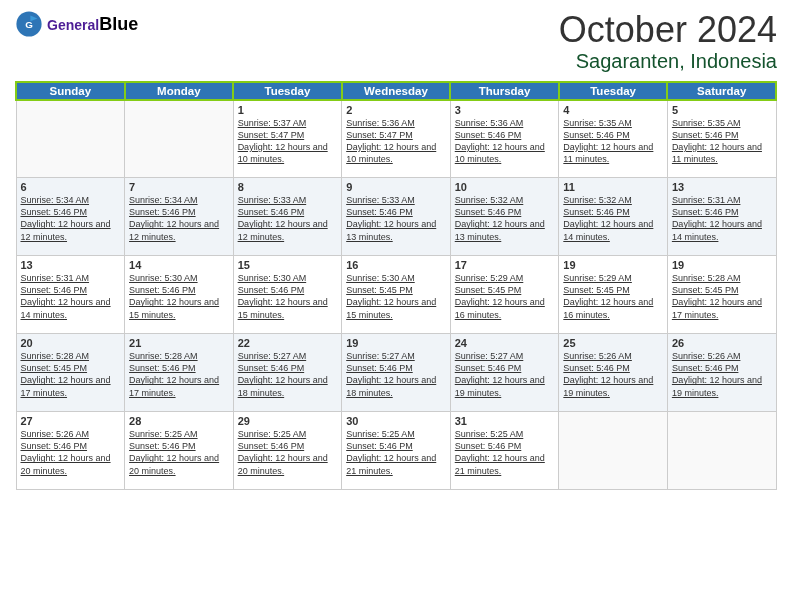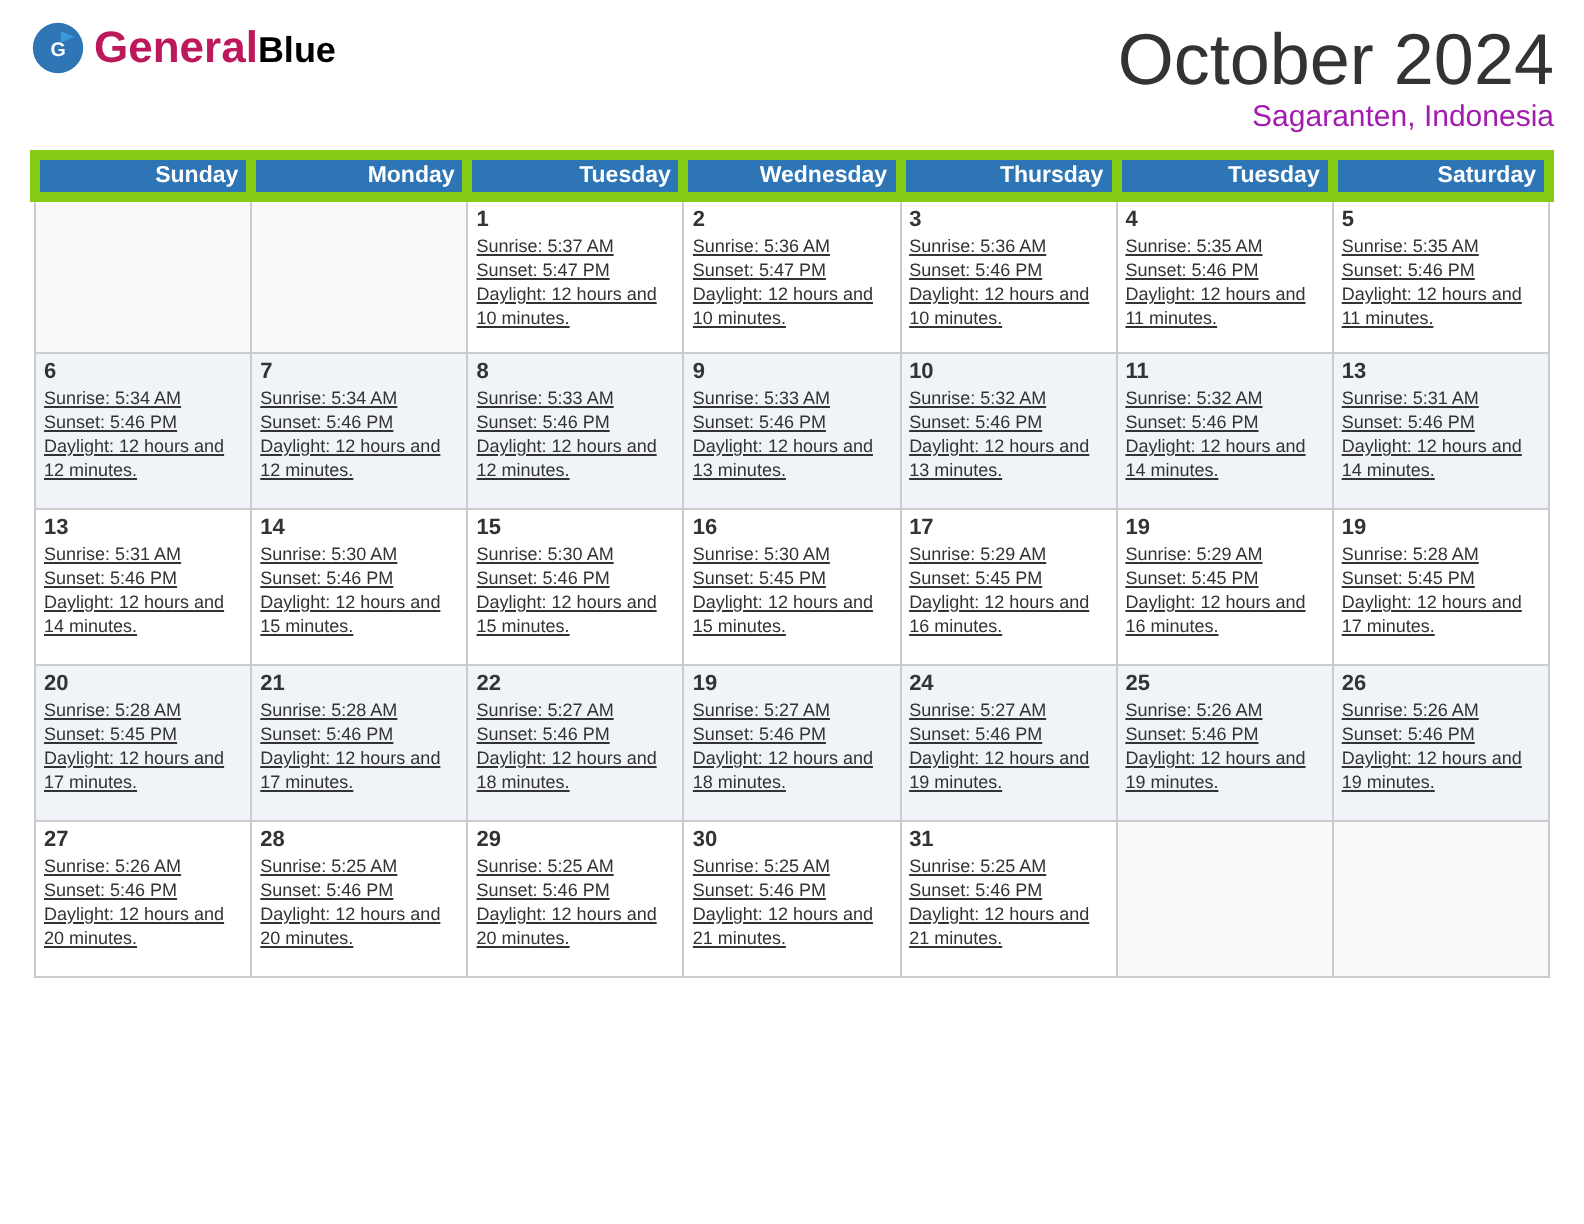--- a/index.html
+++ b/index.html
@@ -21,23 +21,23 @@
       justify-content: space-between;
       align-items: flex-start;
       margin-bottom: 8px;
     }
     .logo {
       display: flex;
       align-items: center;
       gap: 4px;
     }
     .logo-text-general {
-      font-size: 22px;
+      font-size: 14px;
       font-weight: bold;
-      color: #be185d;
+      color: #4c1d95;
     }
     .logo-text-blue {
       font-size: 18px;
       font-weight: bold;
       color: #000000;
       margin-top: 32px;
     }
     .logo-icon {
       width: 28px;
       height: 28px;
@@ -46,36 +46,36 @@
       text-align: right;
     }
     .month-title {
       font-size: 36px;
       font-weight: normal;
       color: #333;
       line-height: 1.1;
       margin-left: 40px;
     }
     .location-title {
-      font-size: 15px;
-      color: #a21caf;
+      font-size: 20px;
+      color: #14532d;
     }
     table {
       width: 100%;
       border-collapse: collapse;
       table-layout: fixed;
     }
     thead tr th {
       background-color: #2e75b6;
       color: #fff;
       font-size: 11.5px;
       font-weight: bold;
       padding: 2px 4px;
-      text-align: right;
-      border: 5px solid #84cc16;
+      text-align: center;
+      border: 2px solid #84cc16;
     }
     tbody tr td {
       border: 1px solid #ccc;
       vertical-align: top;
       padding: 3px 4px;
       font-size: 9.5px;
       color: #333;
       height: 78px;
     }
     tbody tr td.empty {

